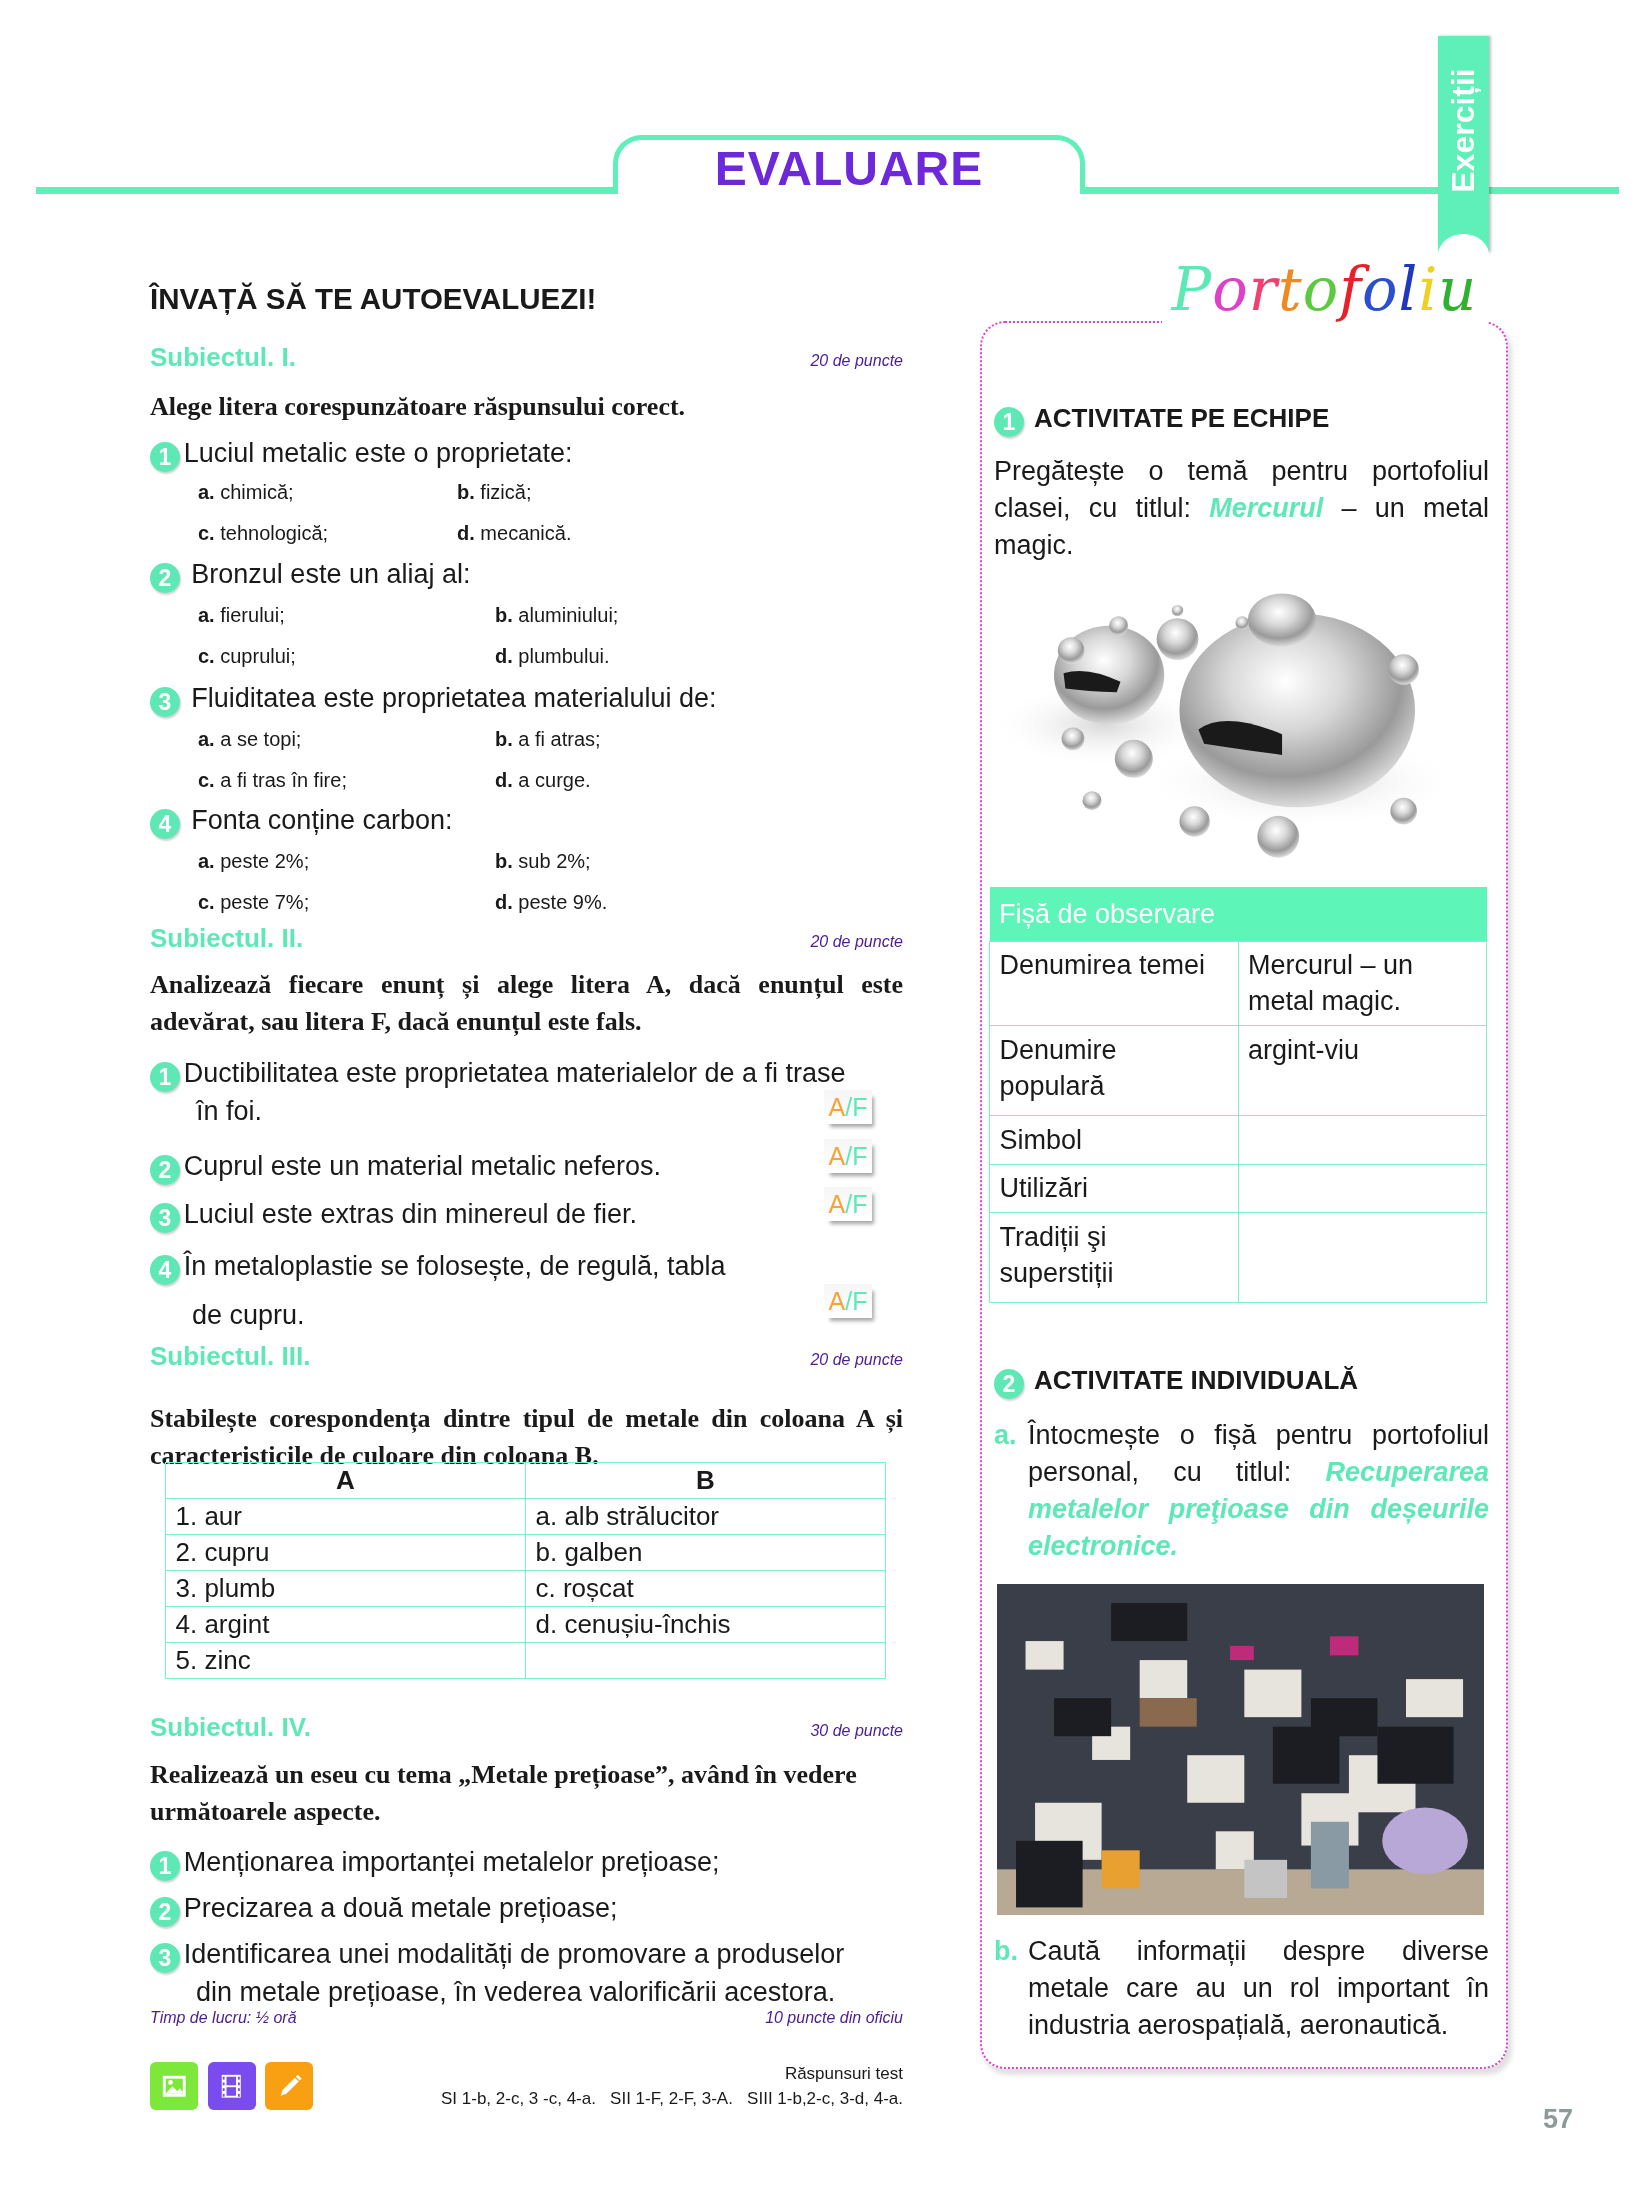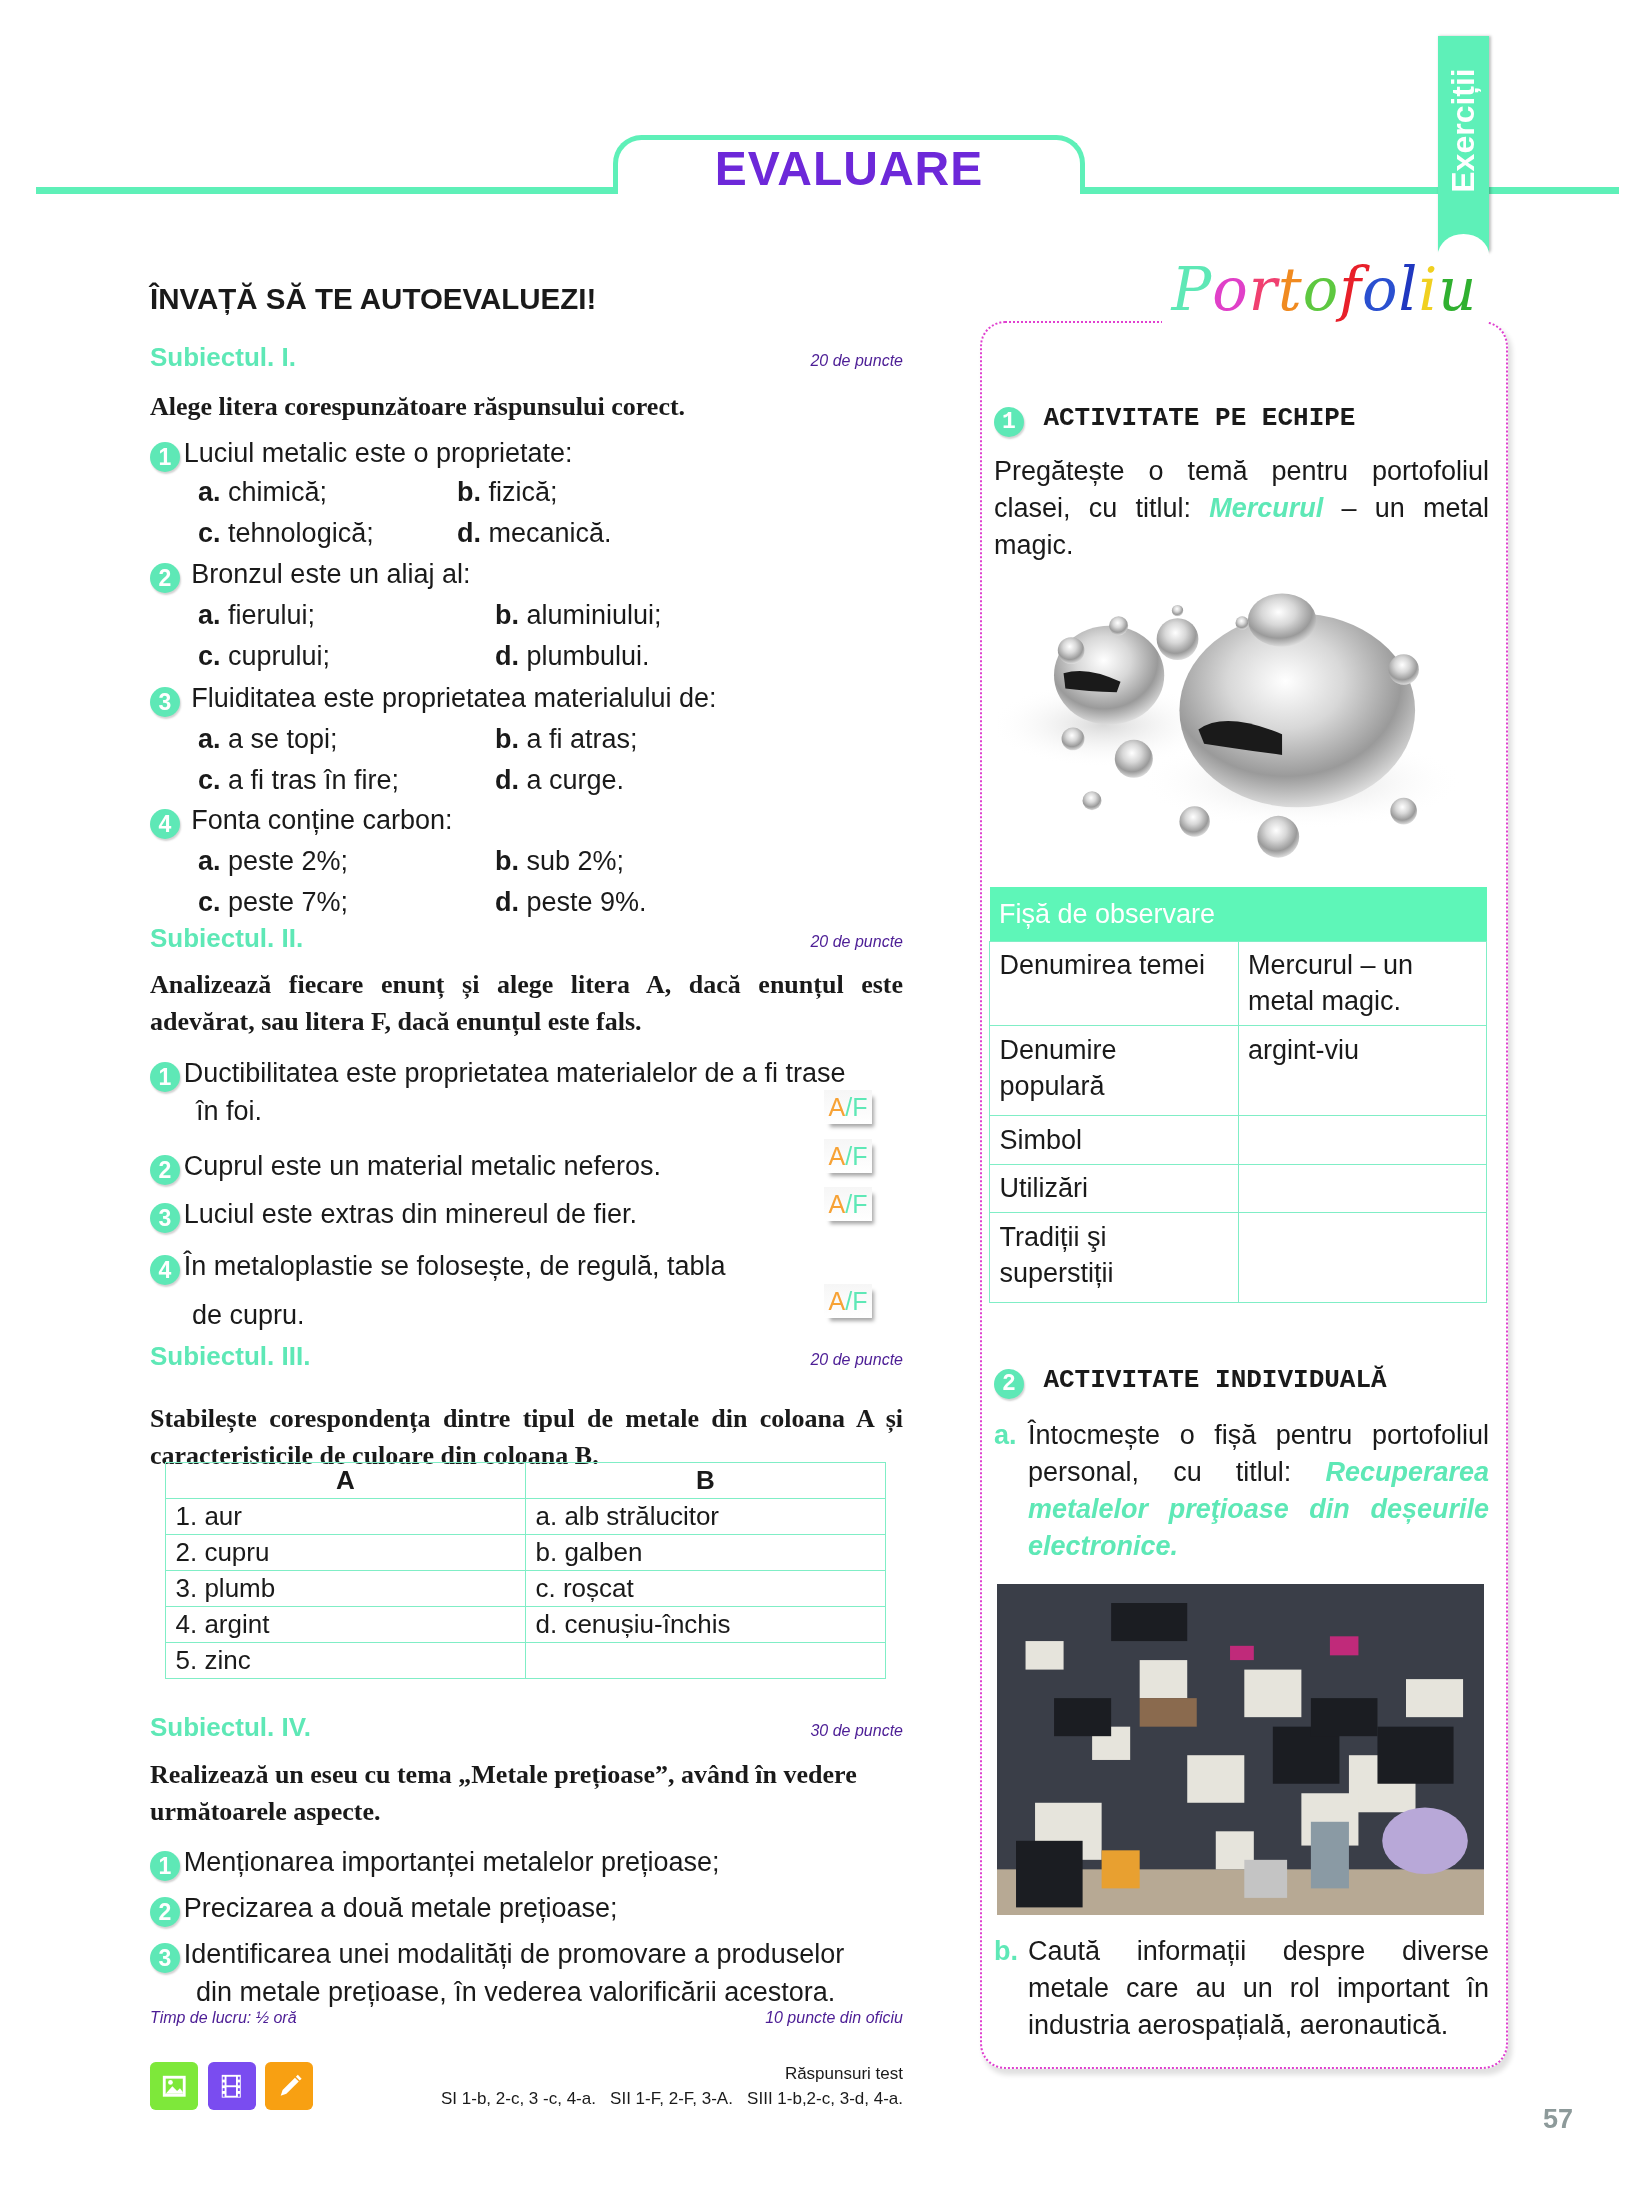--- a/index.html
+++ b/index.html
@@ -47,21 +47,21 @@
   .subj { color: #5ee8b6; font-weight: bold; font-size: 26px; }
   .pts { font-style: italic; font-size: 16px; color: #4c1d95; }
   .instr { font-weight: bold; font-size: 26px; line-height: 37px; font-family: Liberation Serif, serif; }
   .q { position: absolute; left: 150px; width: 753px; font-size: 27px; line-height: 38px; }
   .num {
     display: inline-block; width: 30px; height: 30px; border-radius: 50%;
     background: #5ee8b6; color: #fff; font-weight: bold; font-size: 23px;
     text-align: center; line-height: 30px; vertical-align: -2.9px; margin-right: 3.8px;
     box-shadow: 1px 1.9px 1.9px rgba(0,0,0,0.18);
   }
-  .opts { position: absolute; left: 198px; font-size: 27px; line-height: 41px; }
+  .opts { position: absolute; left: 198px; font-size: 20px; line-height: 41px; }
   .opts .row { display: flex; }
   .opts .cell { width: 297px; }
   .opts .lbl { font-weight: bold; }
   .af {
     position: absolute; width: 48px; height: 34px; font-size: 25px; line-height: 34px;
     text-align: center; background: linear-gradient(#f6f6f6, #ffffff);
     box-shadow: 3.8px 4.8px 3.8px -1.9px rgba(0,0,0,0.35);
   }
   .af .a { color: #f7a235; }
   .af .f { color: #5ee8b6; }
@@ -86,21 +86,21 @@
     left: 980px; top: 321px; width: 528px; height: 1748px;
     border: 2.9px dotted #e040d0; border-radius: 25px; box-sizing: border-box;
     box-shadow: 3.8px 5.7px 5.7px rgba(0,0,0,0.12); background: #fff;
   }
   .pf-title {
     left: 1162px; top: 255px; padding: 0 9.5px; background: #fff;
     font-family: "DejaVu Serif", serif; font-style: italic; font-size: 59px; letter-spacing: 1px;
   }
   .pf-title span { display: inline-block; }
   .rc { left: 994px; width: 495px; }
-  .act { font-size: 26px; font-weight: bold; font-family: Liberation Mono, monospace; }
+  .act { font-size: 26px; font-weight: bold; }
   .para { font-size: 27px; line-height: 37px; text-align: justify; }
   .accent { color: #5ee8b6; font-weight: bold; font-style: italic; }
 
   .mercury {
     left: 997px; top: 582px; width: 496px; height: 290px; background: #fff;
   }
 
   table.obs {
     position: absolute; left: 989px; top: 887px; width: 498px;
     border-collapse: collapse; font-size: 27px; line-height: 36px;

